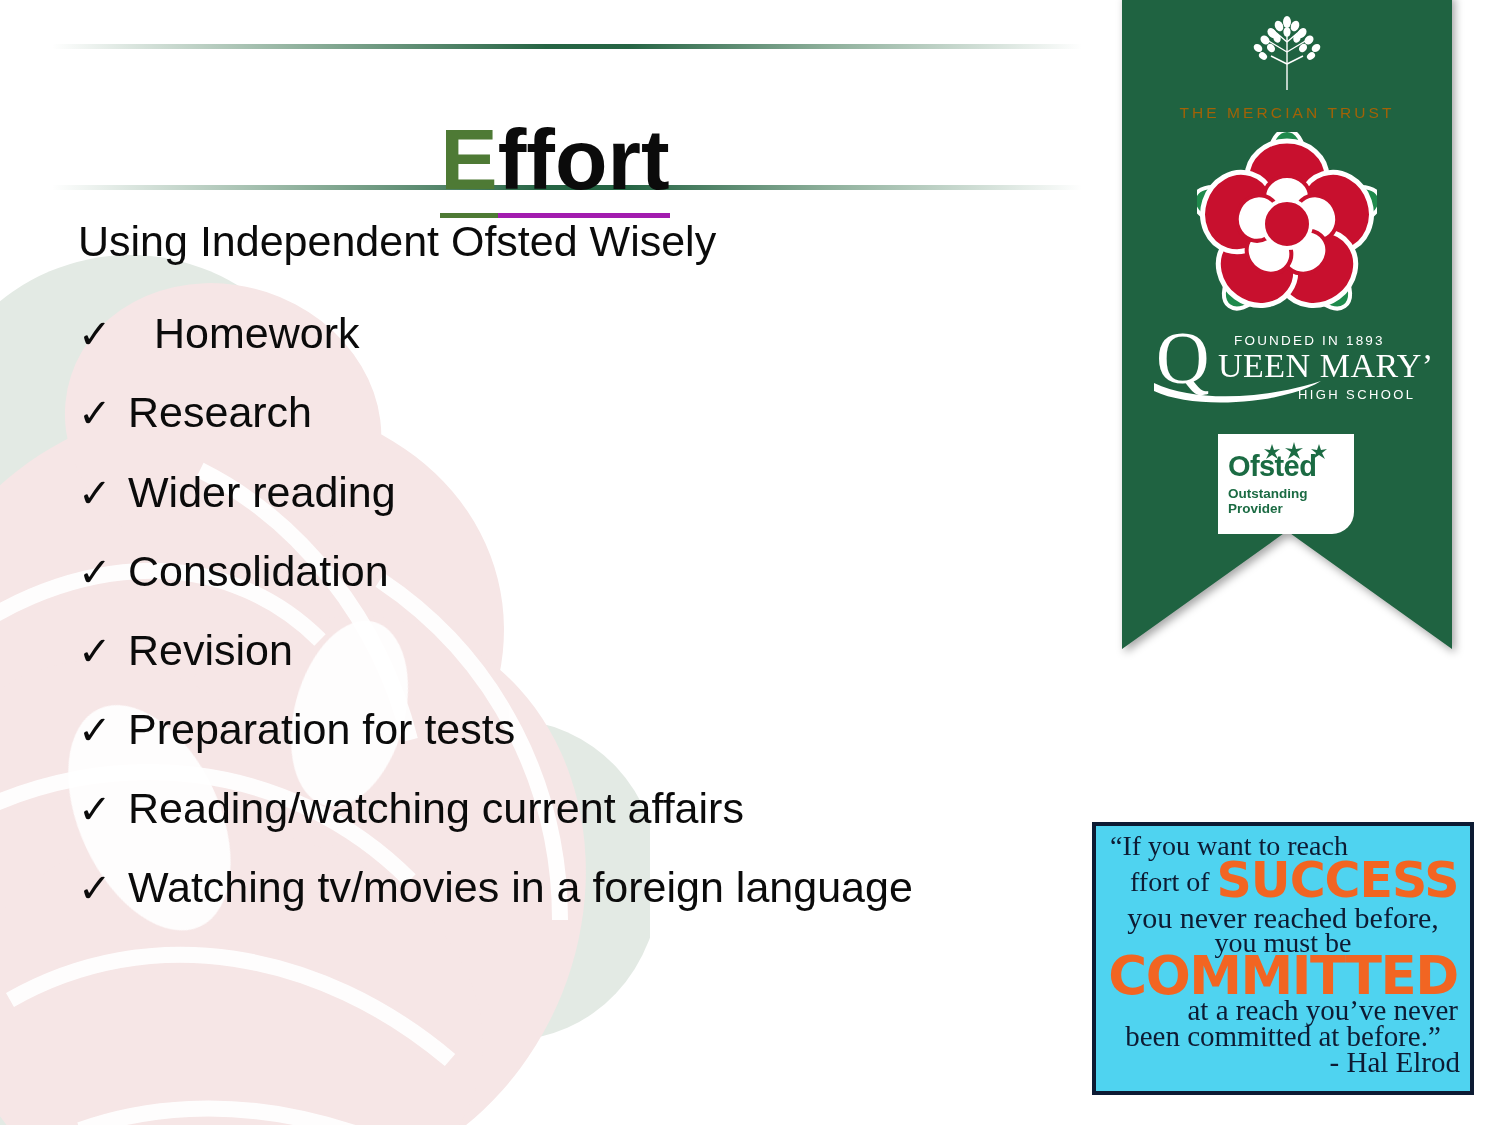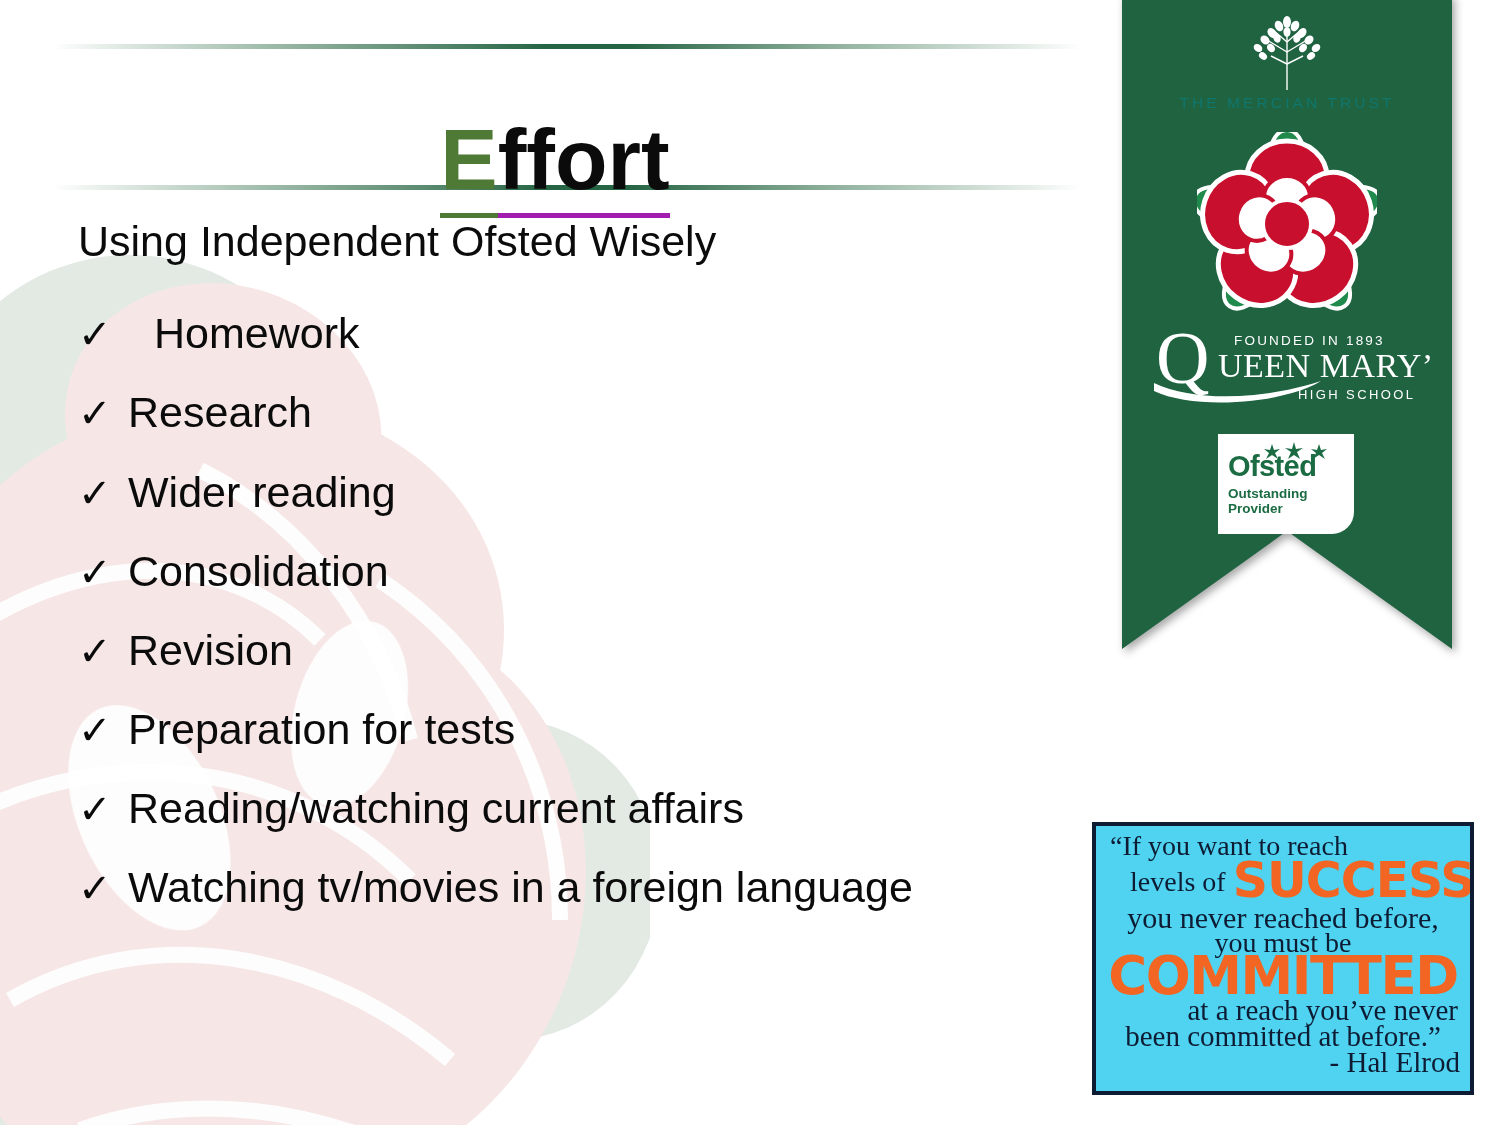--- a/index.html
+++ b/index.html
@@ -118,24 +118,24 @@
     inset: 0;
     background: #1f6341;
     clip-path: polygon(0 0, 100% 0, 100% 100%, 50% 82%, 0 100%);
   }
   .banner-layer { position: absolute; z-index: 2; }
 
   #trust-logo {
     top: 18px; left: 0; width: 330px; text-align: center;
   }
   #trust-name {
-    color: #0f766e;
+    color: #a16207;
     font-size: 15.5px;
     letter-spacing: 3.1px;
-    margin-top: 0;
+    margin-top: 10px;
     white-space: nowrap;
   }
   #rose-logo { top: 138px; left: 75px; width: 180px; height: 185px; }
   #qm-logo   { top: 327px; left: 24px; width: 285px; height: 85px; }
 
   #ofsted {
     top: 440px; left: 96px;
     width: 136px; height: 100px;
     background: #ffffff;
     border-radius: 0 0 22px 0;
@@ -353,21 +353,21 @@
       <div class="ofsted-word">Ofsted</div>
       <div class="ofsted-sub">
         <div>Outstanding</div>
         <div>Provider</div>
       </div>
     </div>
   </div>
 
   <div id="quote-card">
     <div class="ql" id="q-line1"><span class="q-plain">“If you want to reach</span></div>
-    <div class="ql" id="q-line2"><span class="q-plain">levels of </span><span class="q-big">SUCCESS</span></div>
+    <div class="ql" id="q-line2"><span class="q-plain">ffort of </span><span class="q-big">SUCCESS</span></div>
     <div class="ql" id="q-line3"><span>you never reached before,</span></div>
     <div class="ql" id="q-line4"><span>you must be</span></div>
     <div class="ql" id="q-line5"><span class="q-big">COMMITTED</span></div>
     <div class="ql" id="q-line6"><span>at a reach you’ve never</span></div>
     <div class="ql" id="q-line7"><span>been committed at before.”</span></div>
     <div class="ql" id="q-line8"><span>- Hal Elrod</span></div>
   </div>
 
 </div>
 

